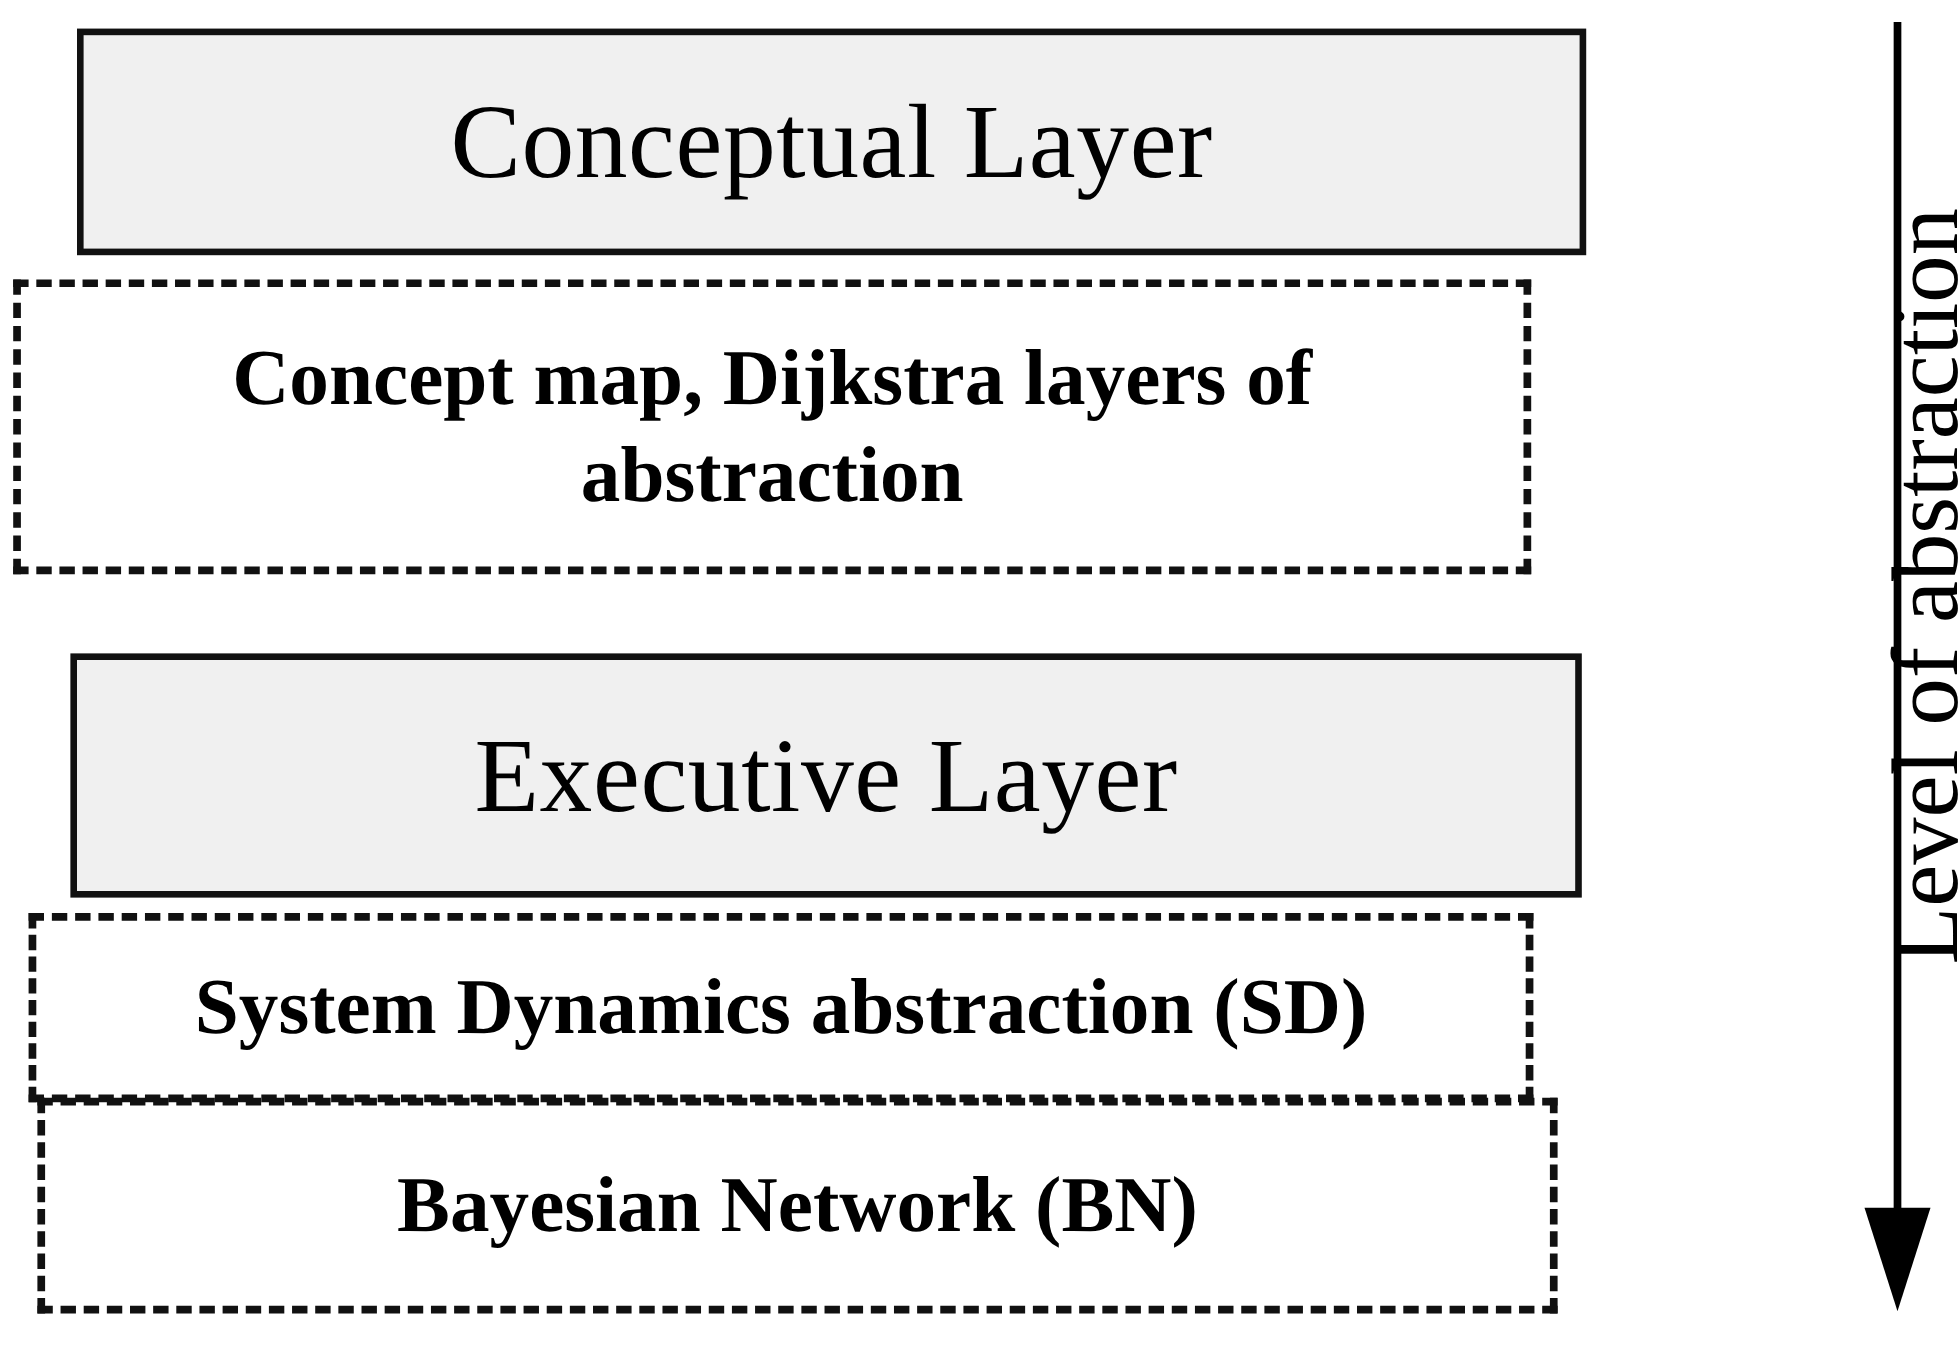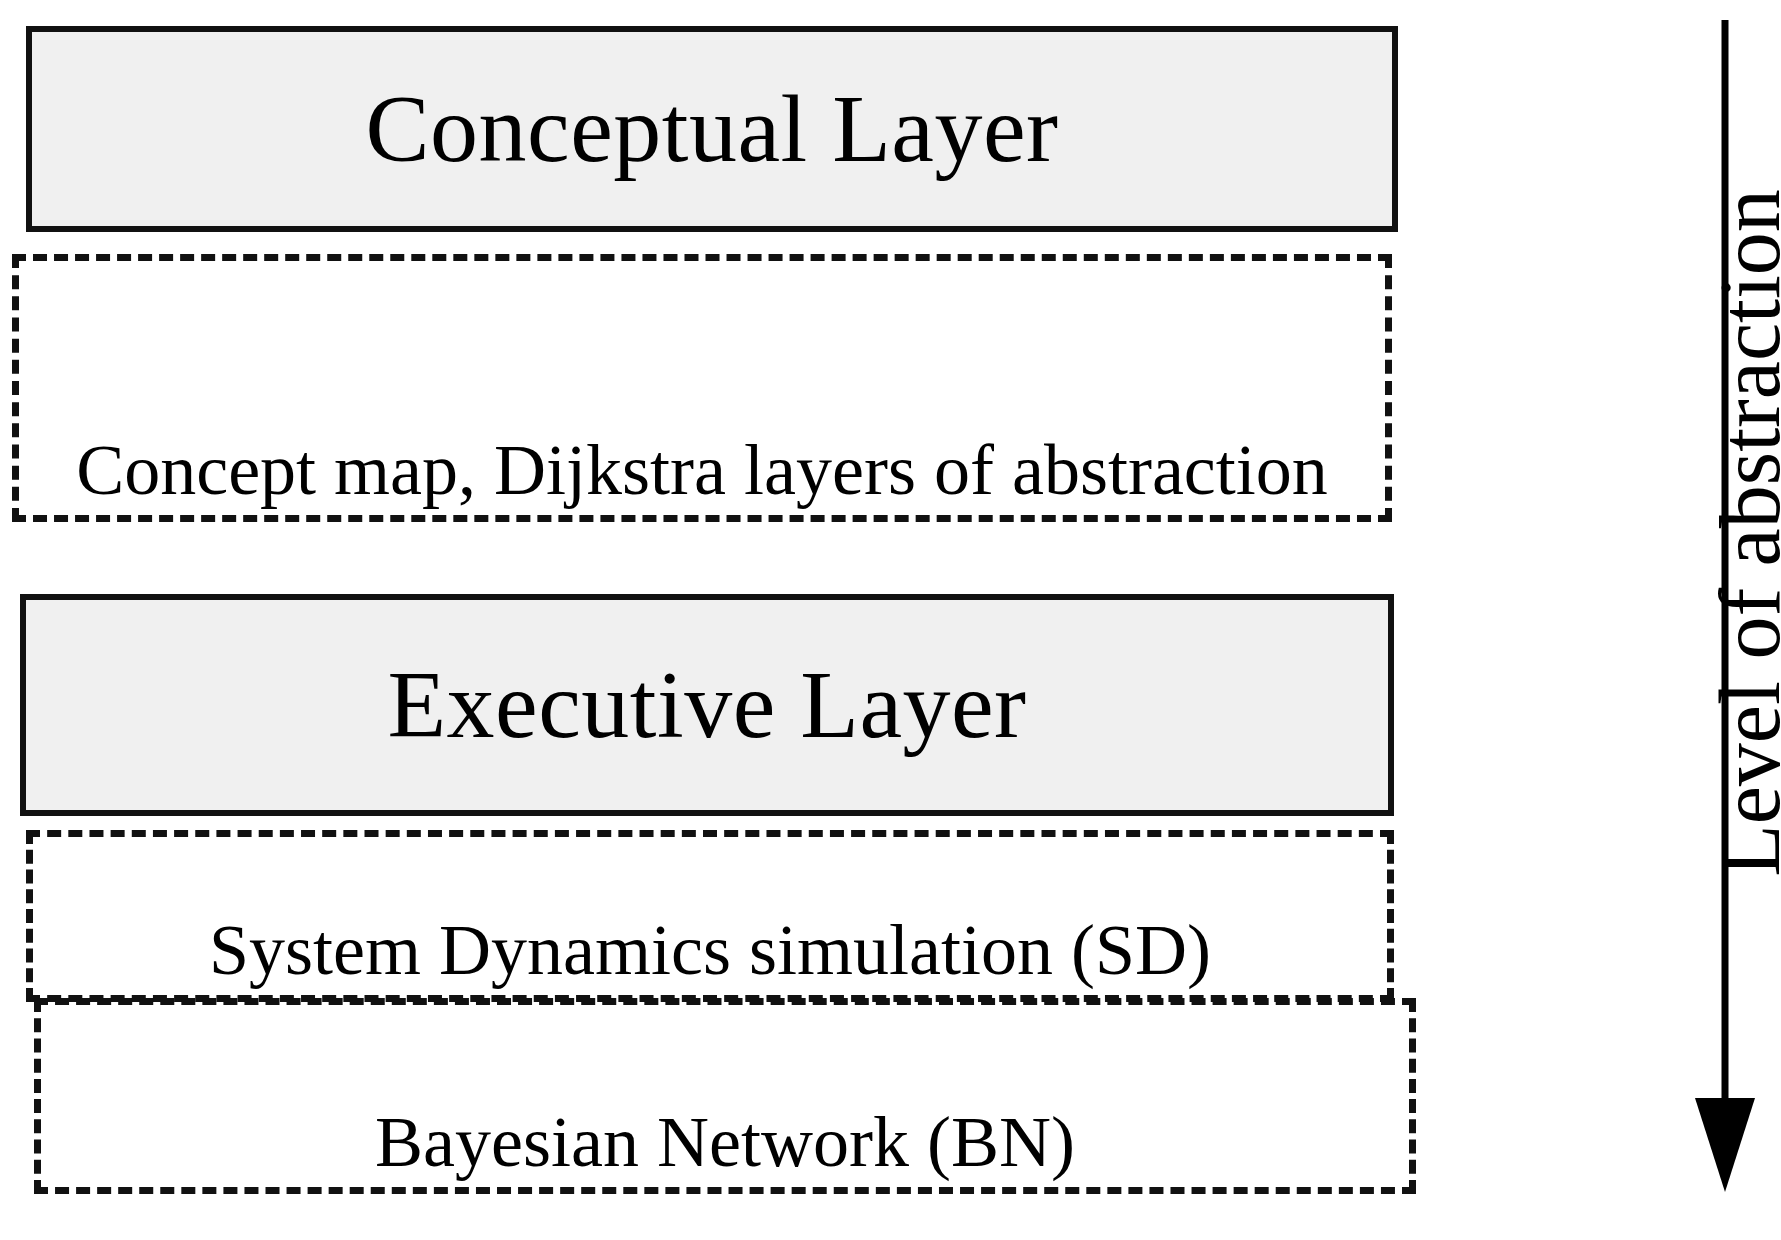--- a/index.html
+++ b/index.html
@@ -24,39 +24,41 @@
 
   
   .layer-box {
     position: absolute;
     box-sizing: border-box;
     background: #f0f0f0;
     border: 6px solid #111111;
     display: flex;
     align-items: center;
     justify-content: center;
+    margin-left: 44px;
   }
   .layer-box .layer-label {
     font-size: 96px;
     line-height: 1.05;
     letter-spacing: 0.5px;
     white-space: nowrap;
     color: #000000;
   }
 
   
   .method-box {
     position: absolute;
     box-sizing: border-box;
     background: transparent;
     border: 7px dashed #111111;
     display: flex;
-    align-items: flex-end;
+    align-items: center;
     justify-content: center;
     text-align: center;
+    font-weight: bold;
   }
   .method-box .method-label {
     font-size: 72px;
     line-height: 1.22;
     color: #000000;
     padding: 0 30px;
   }
 
   
   #box-conceptual-layer {
@@ -120,21 +122,21 @@
 
   <div class="method-box" id="box-concept-methods">
     <span class="method-label">Concept map, Dijkstra layers of abstraction</span>
   </div>
 
   <div class="layer-box" id="box-executive-layer">
     <span class="layer-label">Executive Layer</span>
   </div>
 
   <div class="method-box" id="box-sd-method">
-    <span class="method-label">System Dynamics simulation (SD)</span>
+    <span class="method-label">System Dynamics abstraction (SD)</span>
   </div>
 
   <div class="method-box" id="box-bn-method">
     <span class="method-label">Bayesian Network (BN)</span>
   </div>
 
   <div id="abstraction-axis">
     <svg id="axis-arrow-svg" viewBox="0 0 80 1180">
       <line x1="40" y1="0" x2="40" y2="1090" stroke="#000000" stroke-width="7"></line>
       <polygon points="10,1078 70,1078 40,1172" fill="#000000"></polygon>

